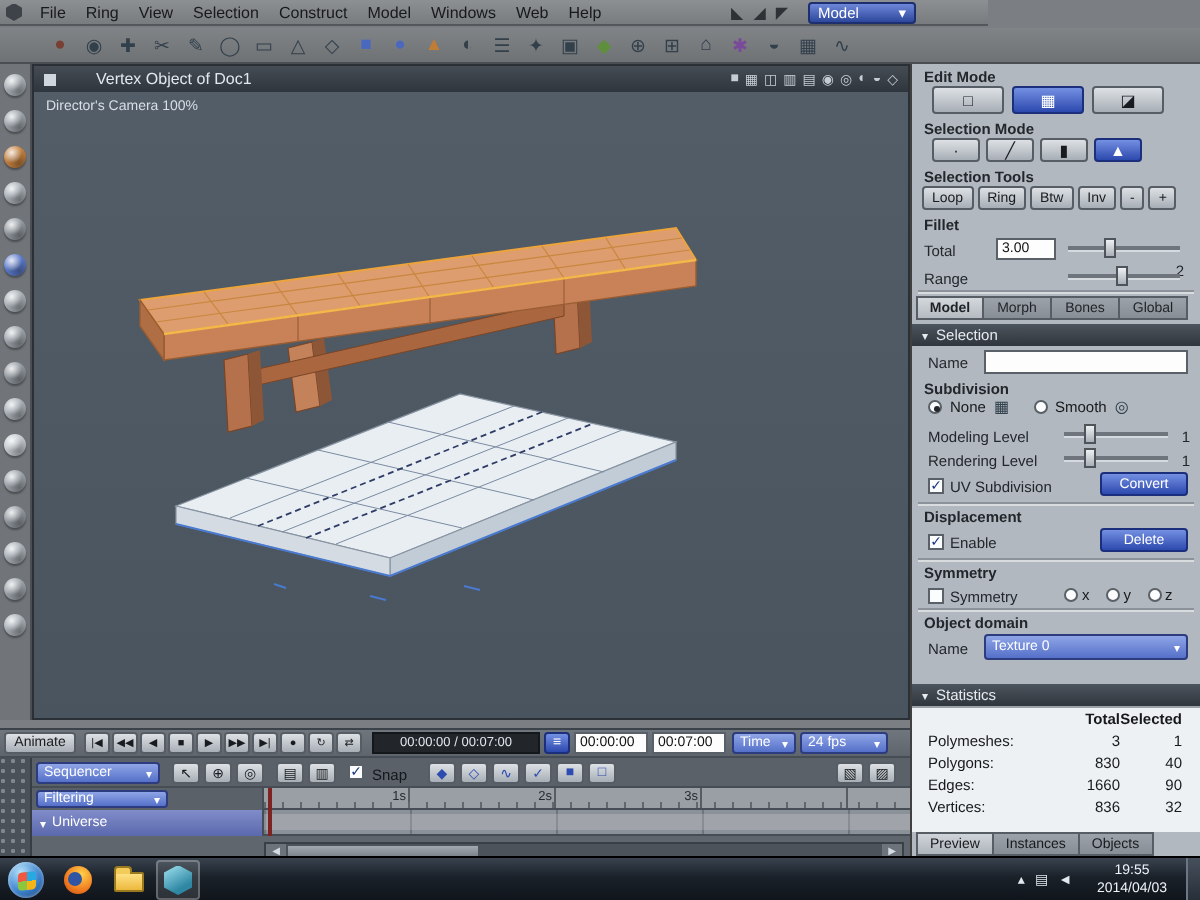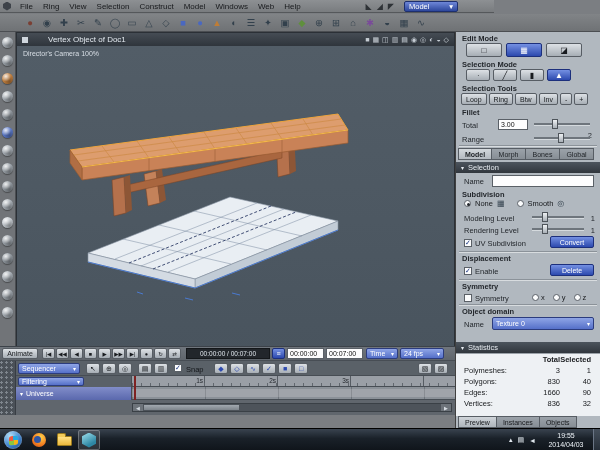--- a/index.html
+++ b/index.html
@@ -56,21 +56,21 @@
 .dd::after{content:"▾";font-size:6px;margin-left:3px;}
 .stats-white{position:absolute;left:0;right:0;background:#eef1f4;border-top:1px solid #9aa1a8;}
 .stat-row{display:flex;height:11px;align-items:center;font-size:7.5px;}
 .sr-label{width:68px;padding-left:8px;}
 .sr-val{width:36px;text-align:right;}
 .sr-val2{width:31px;text-align:right;}
 .btab{height:12px;background:linear-gradient(#9ba2a9,#878e95);border:1px solid #575d64;border-left-width:0;display:flex;align-items:center;justify-content:center;font-size:7px;padding:0 6px;}
 .row .btab:first-child{border-left-width:1px;}
 .btab.sel{background:linear-gradient(#cfd4d9,#aeb5bb);}
 
-.timeline{position:absolute;left:0;top:346px;width:455px;height:68px;background:#f97316;border-top:1px solid #3c4249;}
+.timeline{position:absolute;left:0;top:364px;width:455px;height:68px;background:#f97316;border-top:1px solid #3c4249;}
 .tl-r1{position:absolute;left:0;top:0;width:455px;height:14px;background:linear-gradient(#70767d,#5f656c);border-bottom:1px solid #474d54;}
 .vcr{width:13px;height:11px;font-size:5.5px;}
 .tdisp{position:absolute;background:#22262b;border:1px solid #14171a;color:#dfe6ec;font-size:6.5px;display:flex;align-items:center;justify-content:center;}
 .tl-strip{position:absolute;left:0;top:14px;width:16px;height:54px;background:#4b5158;border-right:1px solid #383d44;background-image:radial-gradient(circle,#7f868e 1px,transparent 1.2px);background-size:5px 5px;background-position:4px 4px;}
 .tl-r2{position:absolute;left:16px;top:14px;width:439px;height:15px;background:#5a6168;border-bottom:1px solid #474d54;}
 .tl-r3{position:absolute;left:16px;top:29px;width:439px;height:11px;}
 .tl-r3-left{position:absolute;left:0;top:0;width:116px;height:11px;background:#5a6168;border-right:1px solid #474d54;}
 .ruler{position:absolute;left:116px;top:0;width:323px;height:11px;background:#9a9fa6;border-bottom:1px solid #474d54;overflow:hidden;}
 .ruler::before{content:"";position:absolute;inset:0;background-image:repeating-linear-gradient(90deg,transparent 0 72px,#565c63 72px 73px);}
 .ruler::after{content:"";position:absolute;left:0;right:0;bottom:0;height:3px;background-image:repeating-linear-gradient(90deg,#61676e 0 1px,transparent 1px 9px);}

